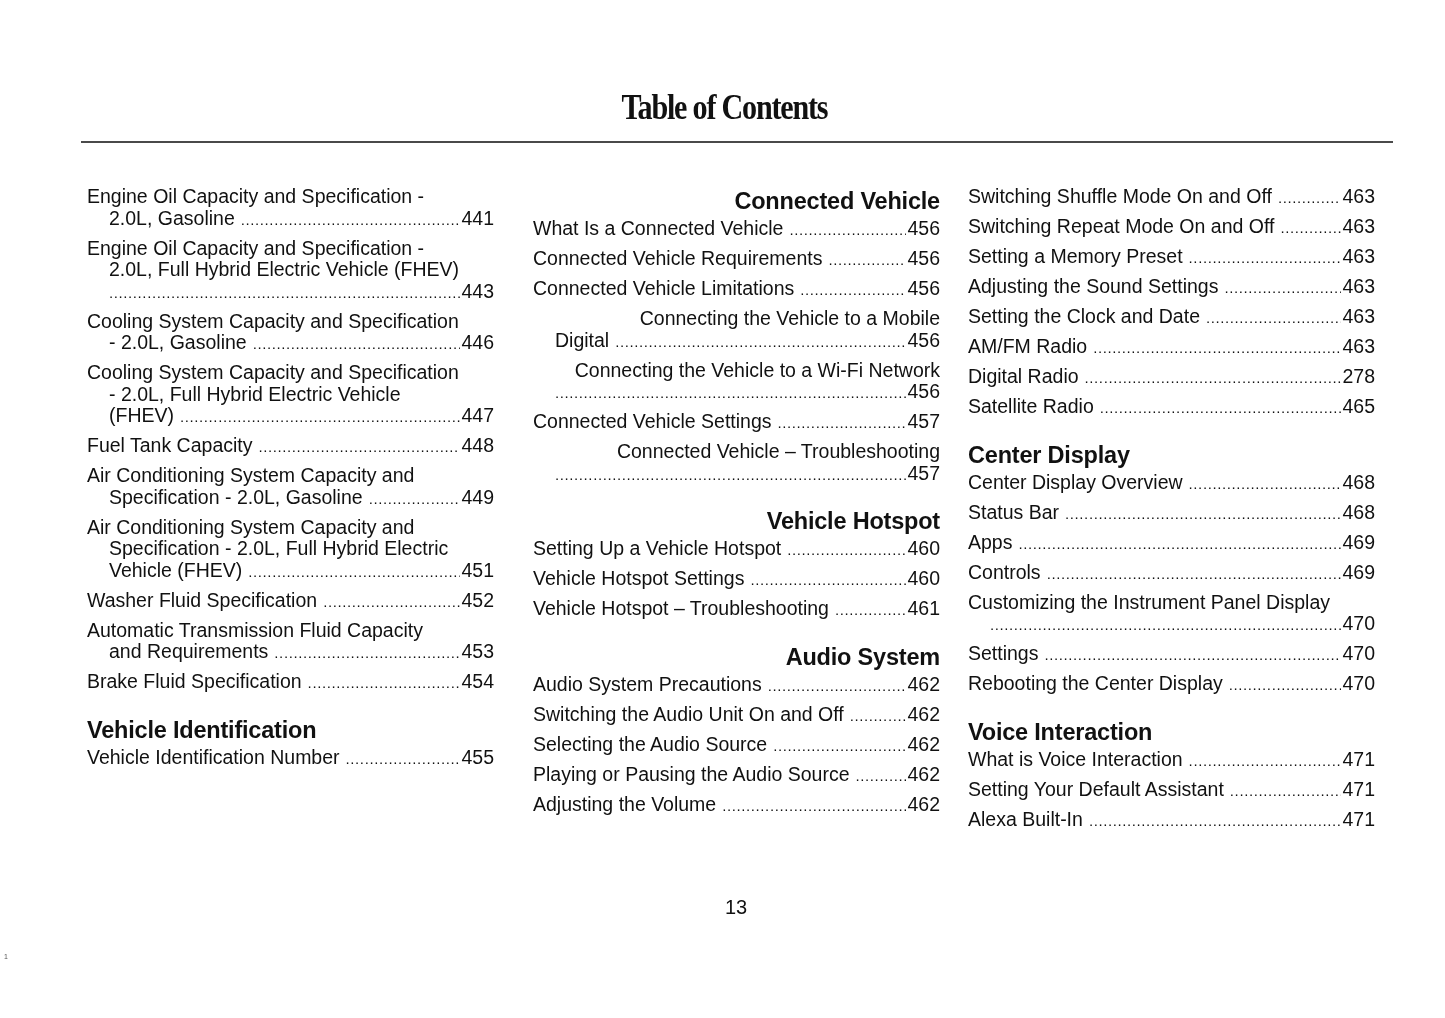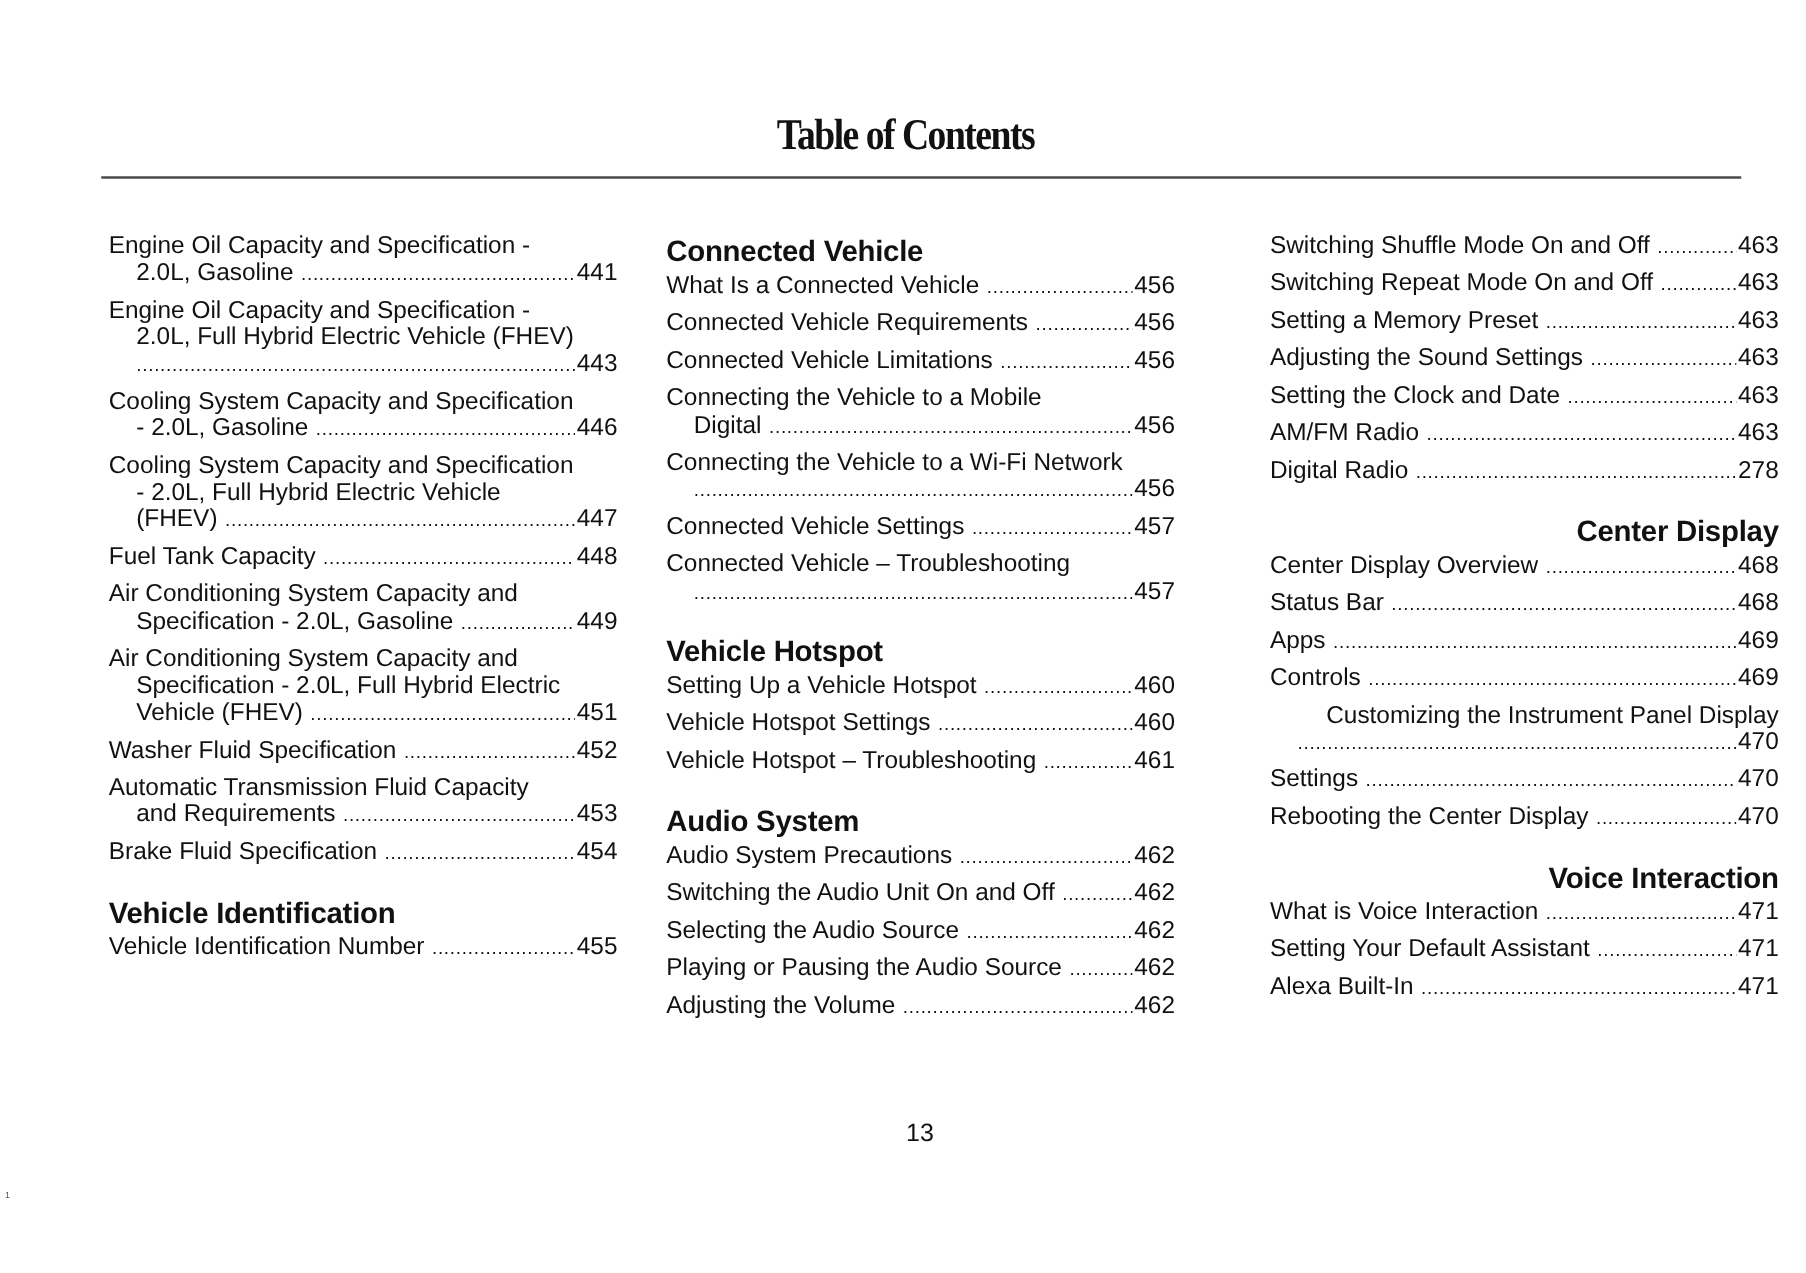--- a/index.html
+++ b/index.html
@@ -4,22 +4,22 @@
 <style>
   html, body { margin: 0; padding: 0; background: #ffffff; }
   body { width: 1445px; height: 1018px; position: relative; overflow: hidden;
          font-family: "Liberation Sans", "DejaVu Sans", sans-serif; color: #111; }
   .title { position: absolute; left: 0; width: 1445px; top: 88px; text-align: center;
            font-family: "Liberation Serif", "DejaVu Serif", serif; font-weight: bold;
            font-size: 35px; letter-spacing: -1.4px; transform: scaleX(0.86); transform-origin: 736px 0; }
   .rule { position: absolute; left: 81px; top: 141px; width: 1312px; height: 2px; background: #4a4a4a; }
   .col { position: absolute; top: 186px; width: 407px; }
   .col.c1 { left: 87px; }
-  .col.c2 { left: 533px; }
-  .col.c3 { left: 1016px; text-align: right; }
+  .col.c2 { left: 533px; text-align: right; }
+  .col.c3 { left: 968px; }
   .sec-head { font-weight: bold; font-size: 23.5px; line-height: 30px; margin: 0 0 2px 0; letter-spacing: -0.2px; }
   .sec-head.gap { margin-top: 21px; }
   .entry { font-size: 19.5px; line-height: 21.5px; margin-bottom: 7.5px; position: relative; }
   .entry .line { display: block; white-space: nowrap; }
   .entry .cont { padding-left: 22px; }
   .entry .lead { display: flex; align-items: baseline; white-space: nowrap; }
   .entry .lead .txt { flex: 0 0 auto; }
   .entry .lead .dots { flex: 1 1 auto; overflow: hidden; margin: 0 1px 0 6px; }
   .entry .lead .dots::before { content: "........................................................................................................................................................................................................"; font-size: 15px; letter-spacing: 0.6px; }
   .entry .lead .pg { flex: 0 0 auto; }
@@ -278,20 +278,27 @@
         <span class="pg">463</span>
       </span>
     </div>
     <div class="entry">
       <span class="lead">
         <span class="txt">Digital Radio</span>
         <span class="dots"></span>
         <span class="pg">278</span>
       </span>
     </div>
+    <div class="entry">
+      <span class="lead">
+        <span class="txt">Satellite Radio</span>
+        <span class="dots"></span>
+        <span class="pg">465</span>
+      </span>
+    </div>
     <div class="sec-head gap">Center Display</div>
     <div class="entry">
       <span class="lead">
         <span class="txt">Center Display Overview</span>
         <span class="dots"></span>
         <span class="pg">468</span>
       </span>
     </div>
     <div class="entry">
       <span class="lead">

